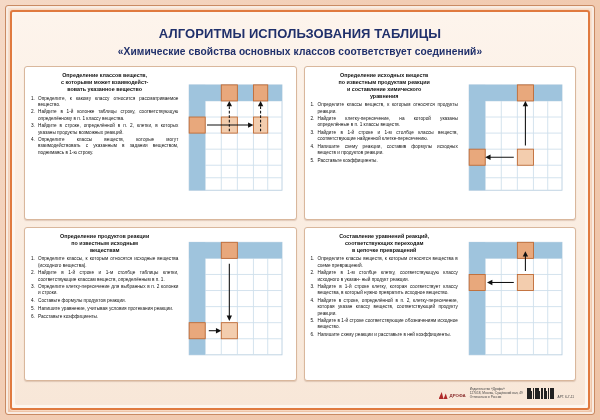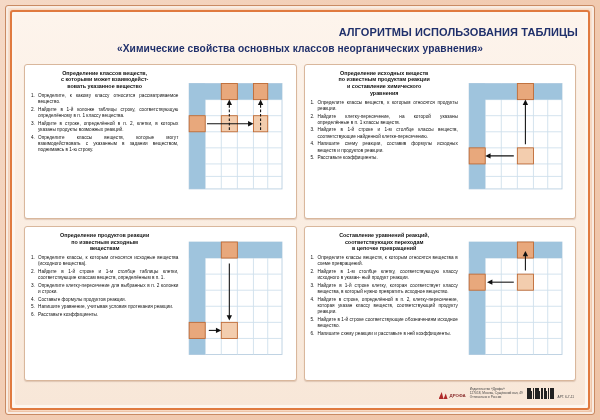--- a/index.html
+++ b/index.html
@@ -40,21 +40,21 @@
     display:flex;flex-direction:column;
   }
   .title{
     text-align:center;
     color:#20306b;
     font-weight:bold;
     line-height:1.35;
     letter-spacing:.1px;
     margin:4px 0 8px 0;
   }
-  .title .l1{font-size:11px;display:block;text-align:right;}
+  .title .l1{font-size:13px;display:block;}
   .title .l2{font-size:10.2px;display:block;margin-top:2px;}
   .grid{
     flex:1;
     display:grid;
     grid-template-columns:1fr 1fr;
     grid-template-rows:1fr 1fr;
     gap:7px;
     padding:0 2px 2px 2px;
   }
   .card{
@@ -142,21 +142,21 @@
 </head>
 <body>
 
 <div class="poster">
   <div class="frame-outer"></div>
   <div class="frame-inner">
     <div class="sheet">
 
       <div class="title">
         <span class="l1">АЛГОРИТМЫ ИСПОЛЬЗОВАНИЯ ТАБЛИЦЫ</span>
-        <span class="l2">«Химические свойства основных классов неорганических уравнения»</span>
+        <span class="l2">«Химические свойства основных классов соответствует соединений»</span>
       </div>
 
       <div class="grid">
 
         <div class="card">
           <div class="card-text">
             <div class="card-title">
               <span>Определение классов веществ,</span><br>
               <span>с которыми может взаимодейст-</span><br>
               <span>вовать указанное вещество</span>

